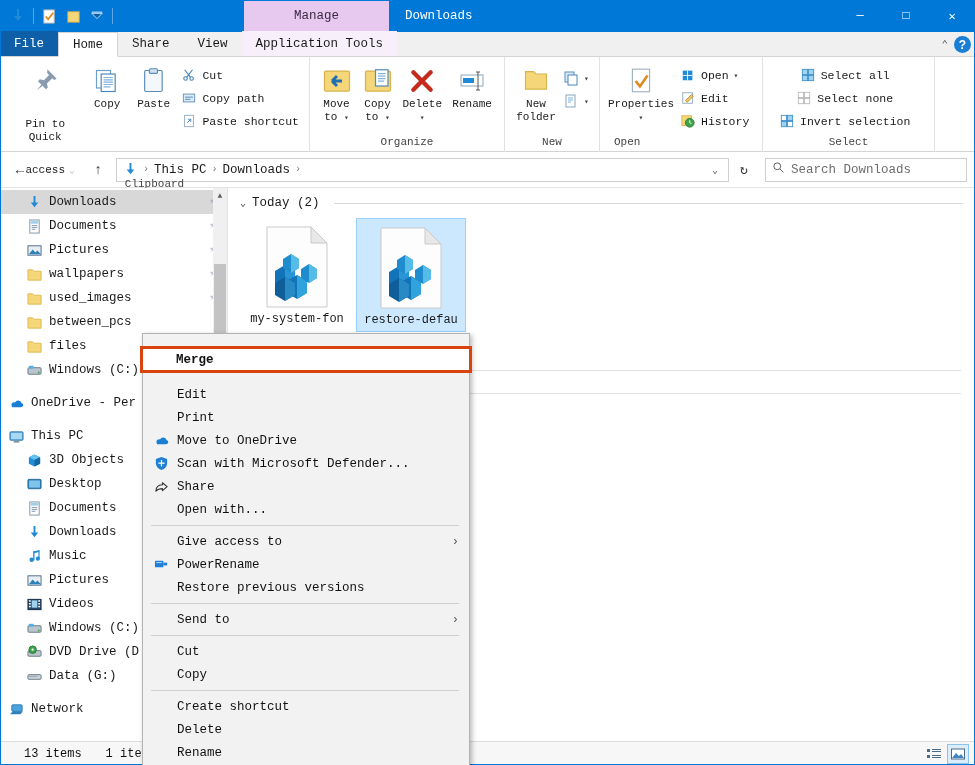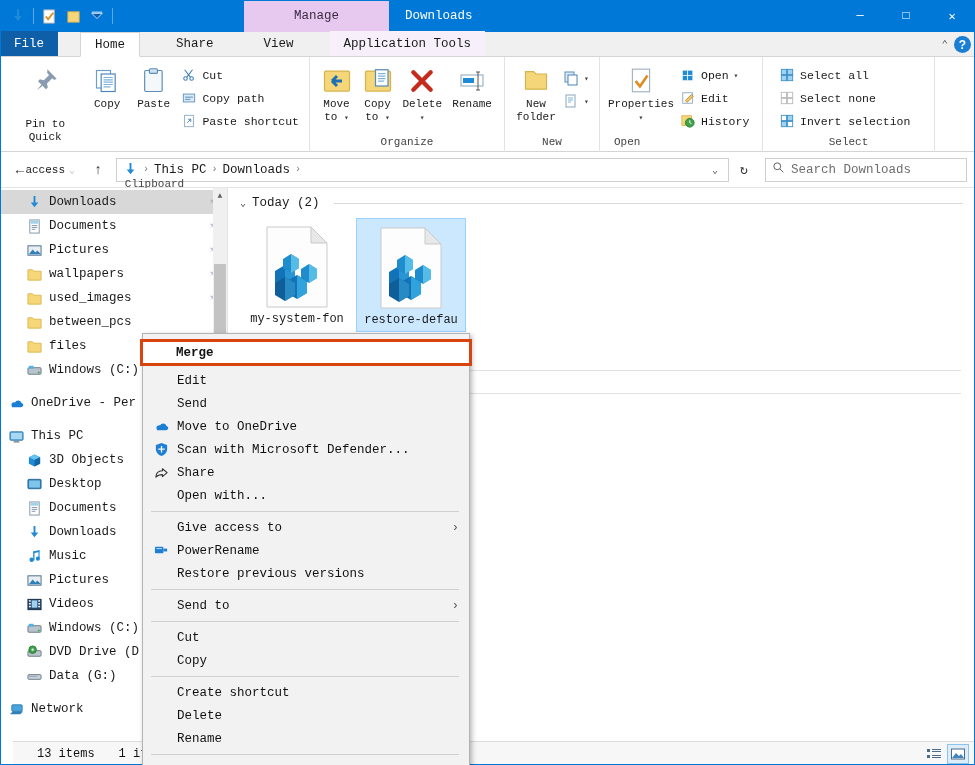--- a/index.html
+++ b/index.html
@@ -28,21 +28,21 @@
     color:#fff; height:32px; display:flex; align-items:center;
     padding:0 16px; font-size:12.5px;
   }
   .wbtns{ position:absolute; right:0; top:0; display:flex; height:32px; }
   .wbtn{ width:46px;height:32px;display:flex;align-items:center;justify-content:center;
          color:#fff; }
 
   
   .tabbar{
     height:25px; background:#f0f0f0; display:flex; align-items:flex-end;
-    border-bottom:1px solid #d4d4d4; position:relative;gap:22px;
+    border-bottom:1px solid #d4d4d4; position:relative;
   }
   .tab{
     height:25px; padding:0 14px; display:flex;align-items:center;
     font-size:12.5px; color:#1a1a1a; background:transparent;
   }
   .tab.file{ background:#0f5fa8; color:#fff; font-weight:normal; }
   .tab.active{ background:#fff; border:1px solid #d4d4d4; border-bottom:1px solid #fff;
                margin-bottom:-1px; }
   .tab.apptools{ background:#f7f0fa; }
   .tabbar-right{ position:absolute; right:4px; top:0; height:25px; display:flex;
@@ -130,26 +130,26 @@
     box-shadow:2px 2px 5px rgba(0,0,0,.28);
     padding:2px 0; z-index:50;
   }
   .mi{ height:23px; display:flex; align-items:center; padding:0 10px 0 8px;
        font-size:12.5px; color:#111; position:relative; }
   .mi .ic{ width:20px;height:16px;display:flex;align-items:center;justify-content:center;flex:0 0 20px; }
   .mi .tx{ padding-left:6px; white-space:nowrap; }
   .mi .sub{ margin-left:auto; font-size:12px; color:#555; }
   .mi.bold .tx{ font-weight:bold; }
   .mi.highlight{ background:#fff; outline:3px solid #d9430d; outline-offset:-1px;
-                 margin:5px -1px;font-family:Liberation Mono, monospace; }
+                 margin:12px -1px;font-family:Liberation Mono, monospace; }
   .msep{ height:1px; background:#d0d0d0; margin:4px 10px 4px 8px; }
 
   
   .statusbar{
-    position:absolute; bottom:0; left:13px; right:0; height:24px;
+    position:absolute; bottom:0; left:0; right:0; height:24px;
     background:#f7f7f7; border-top:1px solid #dcdcdc;
     display:flex; align-items:center; padding:0 6px; font-size:12px; color:#111;
   }
   .sb-items{ padding-left:18px; }
   .sb-sel{ padding-left:24px; }
   .sb-views{ margin-left:auto; display:flex; gap:2px; align-items:center; }
   .vbtn{ width:22px;height:20px;display:flex;align-items:center;justify-content:center; }
   .vbtn.on{ border:1px solid #8cc2ee; background:#dceefb; }
 
   
@@ -415,21 +415,21 @@
           </span>
           <span>History</span>
         </div>
       </div>
     </div>
     <div class="rgroup-label" style="text-align:left;padding-left:14px;">Open</div>
   </div>
 
   <div class="rgroup" style="width:172px;border-right:1px solid #e2e2e2;">
     <div class="rgroup-body">
-      <div class="smallcol" style="padding-left:6px;">
+      <div class="smallcol" style="padding-left:6px;align-items:center;">
         <div class="smallbtn">
           <span class="gly">
             <svg width="14" height="14" viewBox="0 0 16 16">
                 <g fill="#9ed3f3" stroke="#3d8fc6">
                   <rect x="1.5" y="1.5" width="6" height="6"></rect>
                   <rect x="8.5" y="1.5" width="6" height="6"></rect>
                   <rect x="1.5" y="8.5" width="6" height="6"></rect>
                   <rect x="8.5" y="8.5" width="6" height="6"></rect>
                 </g>
               </svg>
@@ -812,21 +812,21 @@
     <div class="mi bold highlight">
       <span class="ic"></span>
       <span class="tx">Merge</span>
     </div>
     <div class="mi">
       <span class="ic"></span>
       <span class="tx">Edit</span>
     </div>
     <div class="mi">
       <span class="ic"></span>
-      <span class="tx">Send</span>
+      <span class="tx">Print</span>
     </div>
     <div class="mi">
       <span class="ic">
         <svg width="15" height="15" viewBox="0 0 16 16">
           <path d="M3.2 12h9.4c1.6 0 2.6-1.1 2.6-2.3 0-1.2-.9-2.1-2-2.2C13 5.9 11.6 4.7 9.8 4.7c-1.5 0-2.8.9-3.4 2.2-.3-.1-.6-.2-1-.2C3.9 6.7 2.6 7.9 2.6 9.4c0 1.5 1 2.6 .6 2.6z" fill="#1a7fd4"></path>
         </svg>
       </span>
       <span class="tx">Move to OneDrive</span>
     </div>
     <div class="mi">

